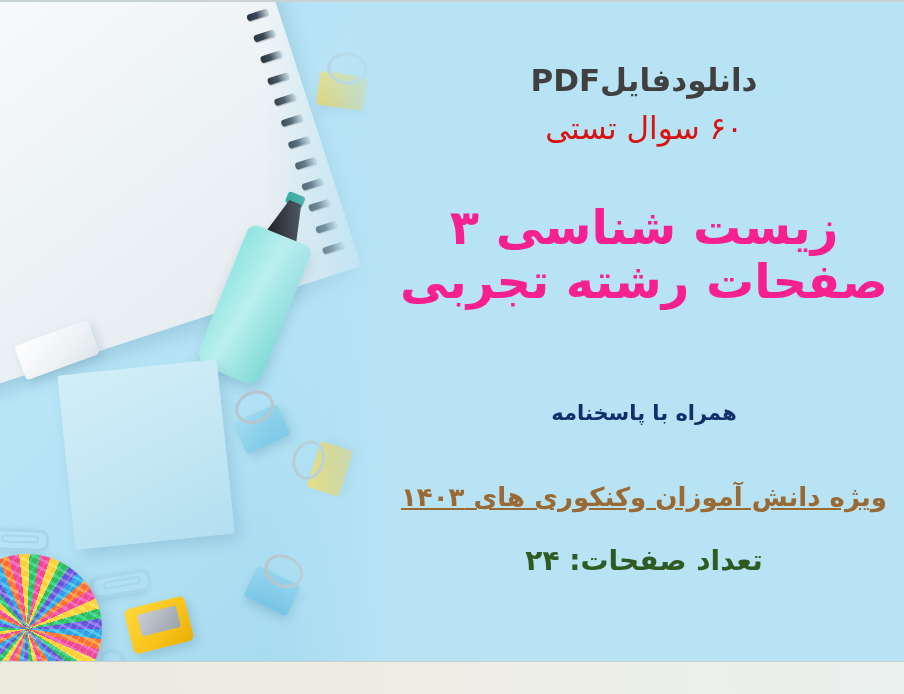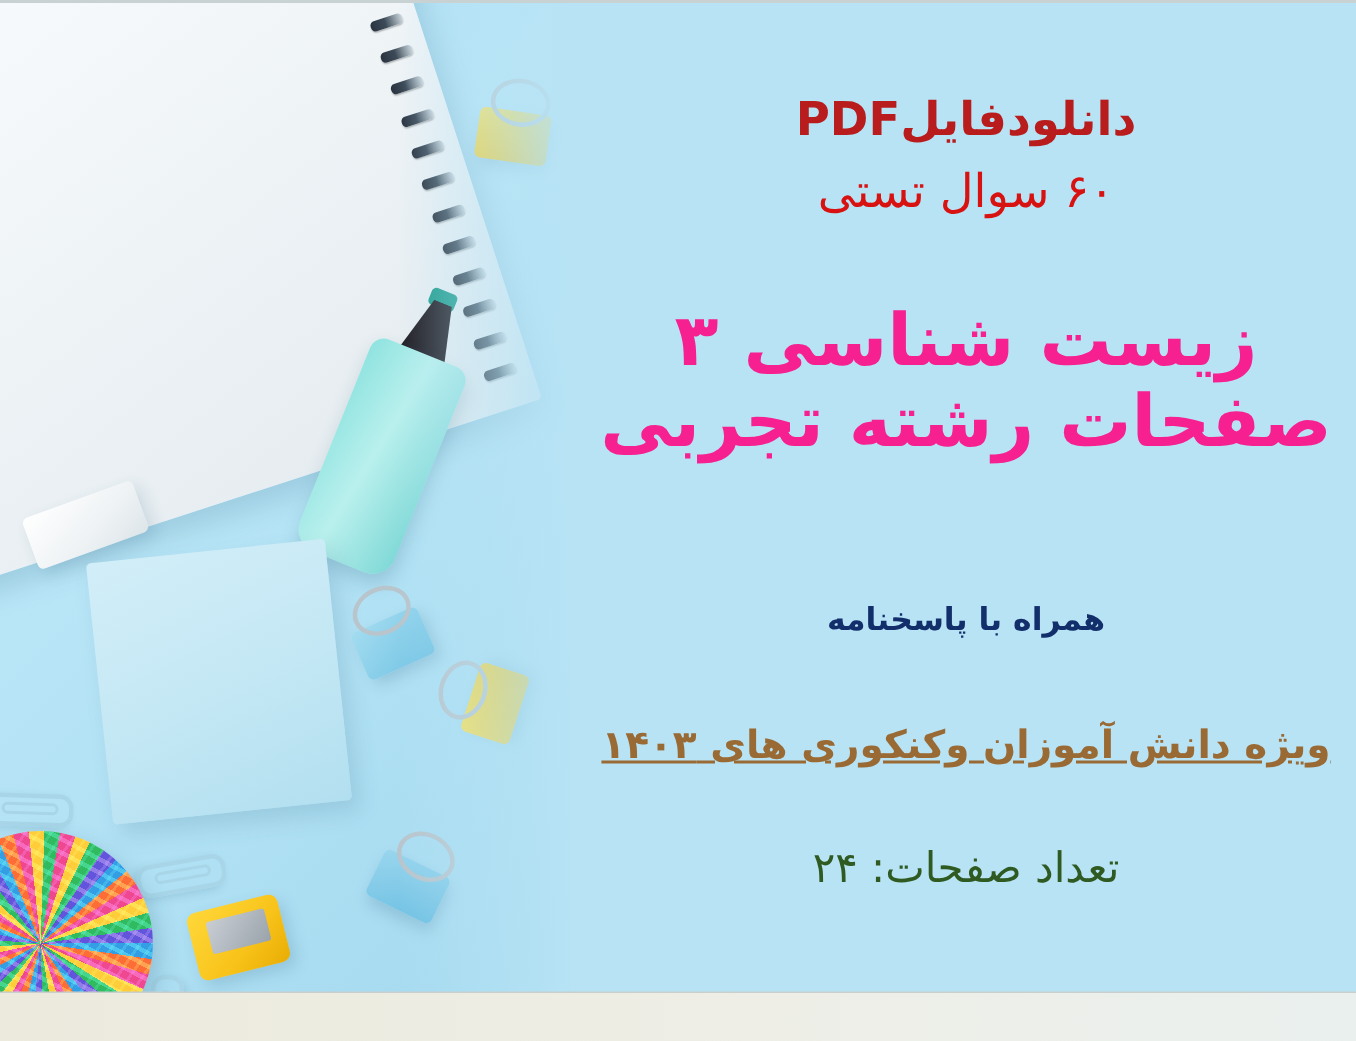--- a/index.html
+++ b/index.html
@@ -256,21 +256,21 @@
     line-height: 1.05;
   }
 
   .headline-1 {
     position: absolute;
     top: 62px;
     right: 0;
     left: 0;
     font-size: 31px;
     font-weight: bold;
-    color: #b91c1c;
+    color: #404040;
     direction: rtl;
   }
   .headline-2 {
     position: absolute;
     top: 110px;
     right: 0;
     left: 0;
     font-size: 31px;
     font-weight: normal;
     color: #d81111;
@@ -360,25 +360,25 @@
     right: 0;
     left: 0;
     font-size: 26px;
     font-weight: bold;
     color: #9a6a35;
     letter-spacing: 0.5px;
     text-decoration: underline;
   }
   .sub-3 {
     position: absolute;
-    top: 562px;
+    top: 544px;
     right: 0;
     left: 0;
     font-size: 28px;
-    font-weight: normal;
+    font-weight: bold;
     color: #2f5a22;
     text-align: center;
   }
 </style>
 </head>
 <body>
 
 <div id="poster">
 
   <div class="photo">

